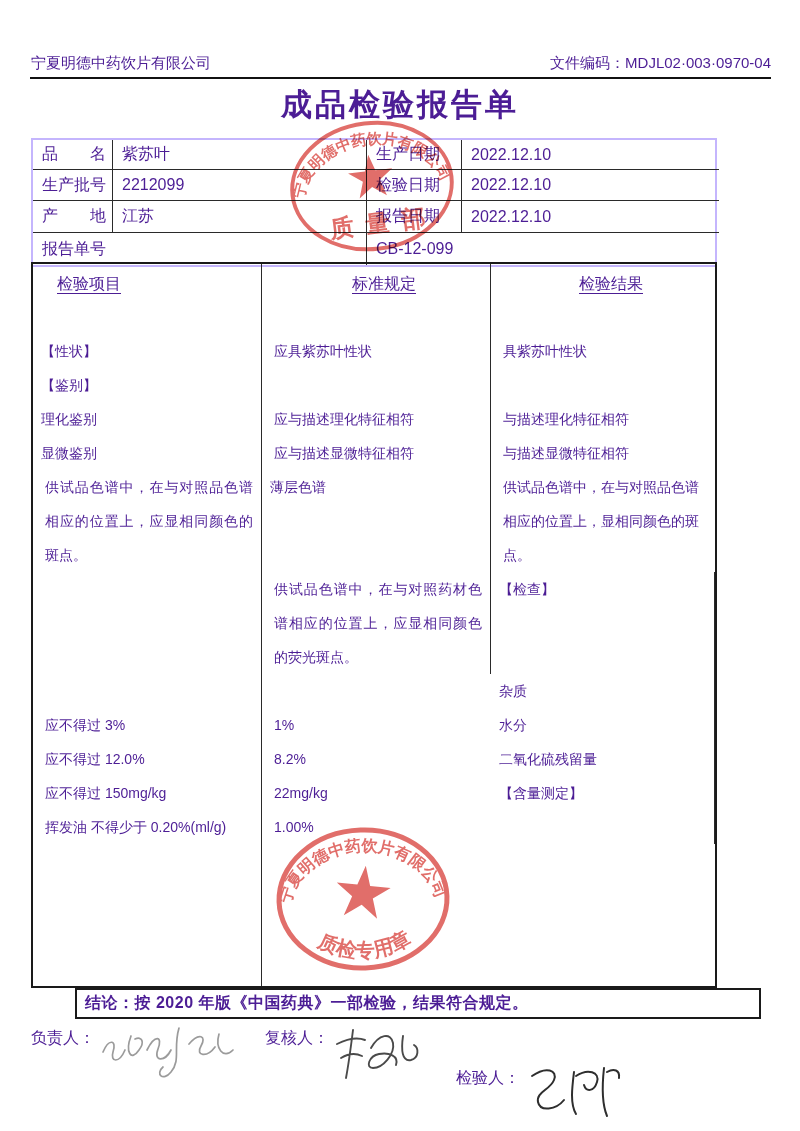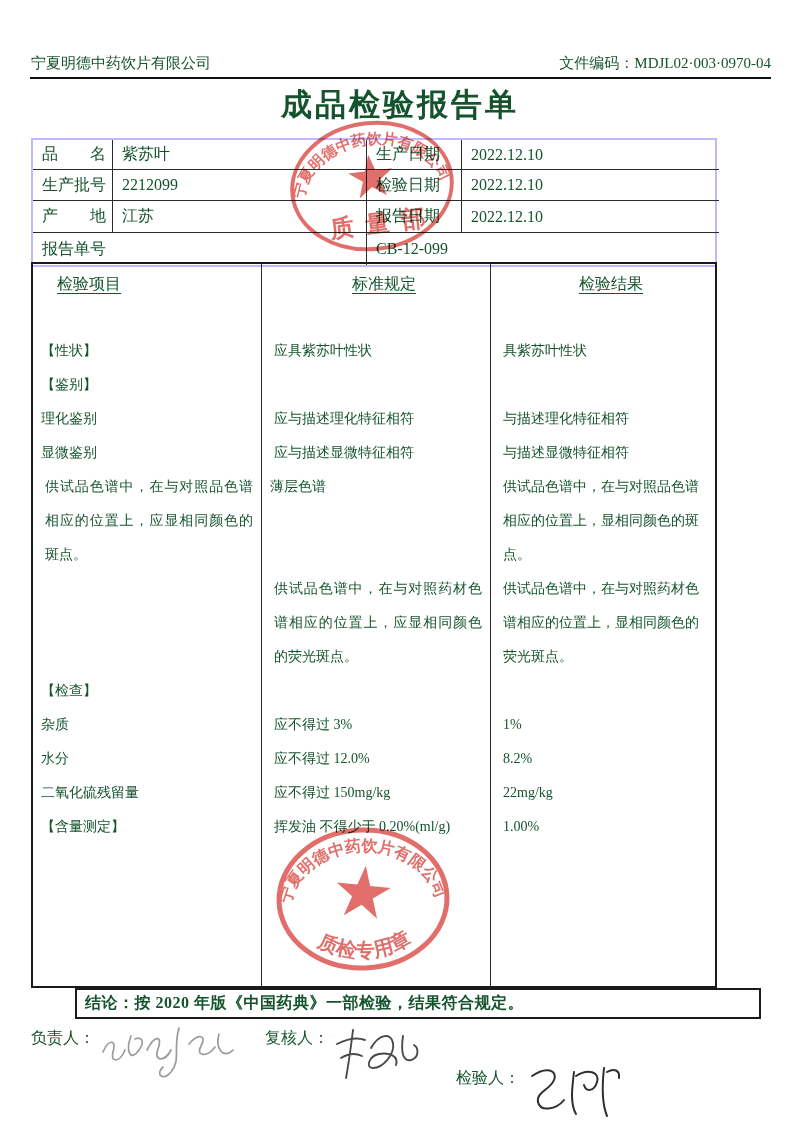--- a/index.html
+++ b/index.html
@@ -1,21 +1,21 @@
 <!DOCTYPE html>
 <html><head>
 <meta charset="utf-8">
 <style>
   * { margin:0; padding:0; box-sizing:border-box; }
   html,body { background:#888; }
   .page {
     position:relative; width:800px; height:1131px; margin:0 auto;
     background:#ffffff; overflow:hidden;
-    font-family:Liberation Serif, serif;
-    color:#14532d;
+    font-family:Liberation Sans, sans-serif;
+    color:#4c1d95;
   }
   
   .doc-header {
     position:absolute; top:54px; left:31px; width:740px;
     display:flex; justify-content:space-between; align-items:flex-end;
     font-size:15px;
   }
   .doc-rule { position:absolute; top:77px; left:30px; width:741px; height:2px; background:#111; }
   .doc-title {
     position:absolute; top:84px; left:0; width:100%;
@@ -132,21 +132,20 @@
     <div class="mt-cell c1">显微鉴别</div>
     <div class="mt-cell c2">应与描述显微特征相符</div>
     <div class="mt-cell c3">与描述显微特征相符</div>
 
     <div class="mt-cell c2">供试品色谱中，在与对照品色谱相应的位置上，应显相同颜色的斑点。</div>
     <div class="mt-cell c1">薄层色谱</div>
     <div class="mt-cell c3">供试品色谱中，在与对照品色谱相应的位置上，显相同颜色的斑点。</div>
 
     <div class="mt-cell c1"></div>
     <div class="mt-cell c2">供试品色谱中，在与对照药材色谱相应的位置上，应显相同颜色的荧光斑点。</div>
-    <div class="mt-cell c3">供试品色谱中，在与对照药材色谱相应的位置上，显相同颜色的荧光斑点。</div>
 
     <div class="mt-cell c1">【检查】</div>
     <div class="mt-cell c2"></div>
     <div class="mt-cell c3"></div>
 
     <div class="mt-cell c1">杂质</div>
     <div class="mt-cell c2">应不得过 3%</div>
     <div class="mt-cell c3">1%</div>
 
     <div class="mt-cell c1">水分</div>

